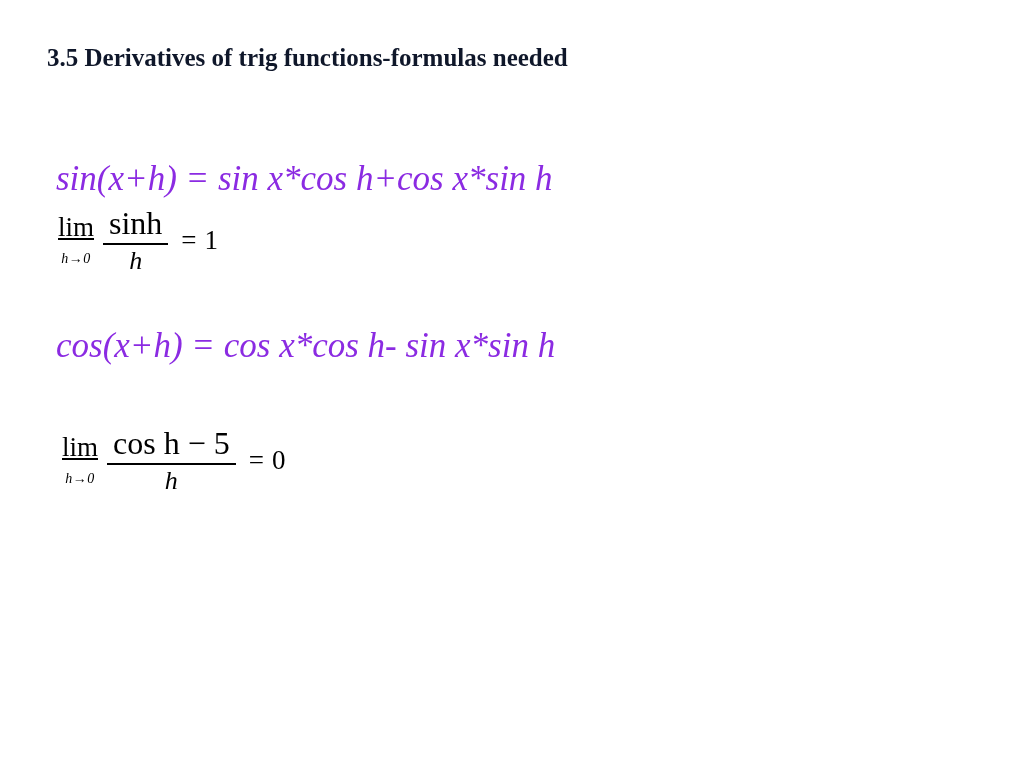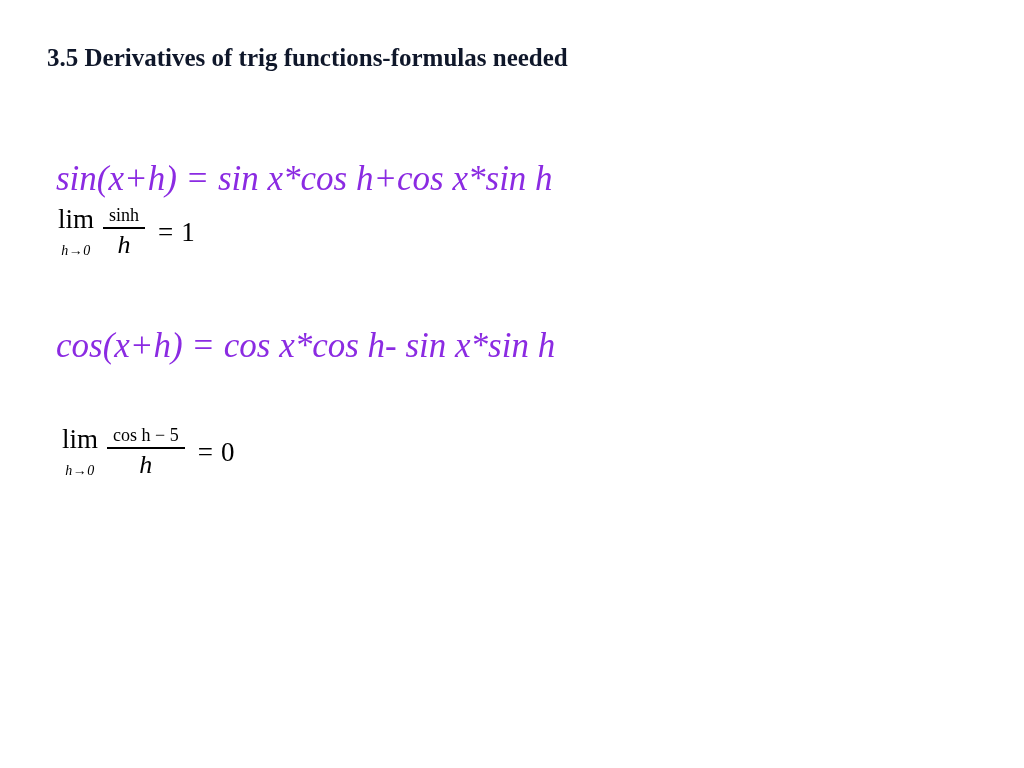--- a/index.html
+++ b/index.html
@@ -54,35 +54,36 @@
   .lim-op {
     display: inline-flex;
     flex-direction: column;
     align-items: center;
     line-height: 1;
     margin-right: 4px;
   }
   .lim-word {
     font-size: 27px;
     font-style: normal;
+    text-decoration: underline;
   }
   .lim-sub {
     font-size: 14px;
     font-style: italic;
     margin-top: 11px;
     letter-spacing: 0.5px;
   }
   .frac {
     display: inline-flex;
     flex-direction: column;
     align-items: center;
     margin: 0 5px;
   }
   .frac .num {
-    font-size: 18px;
+    font-size: 32px;
     padding: 0 6px 1px 6px;
     white-space: nowrap;
   }
   .frac .bar {
     width: 100%;
     height: 1.5px;
     background: #000000;
   }
   .frac .den {
     font-size: 26px;

